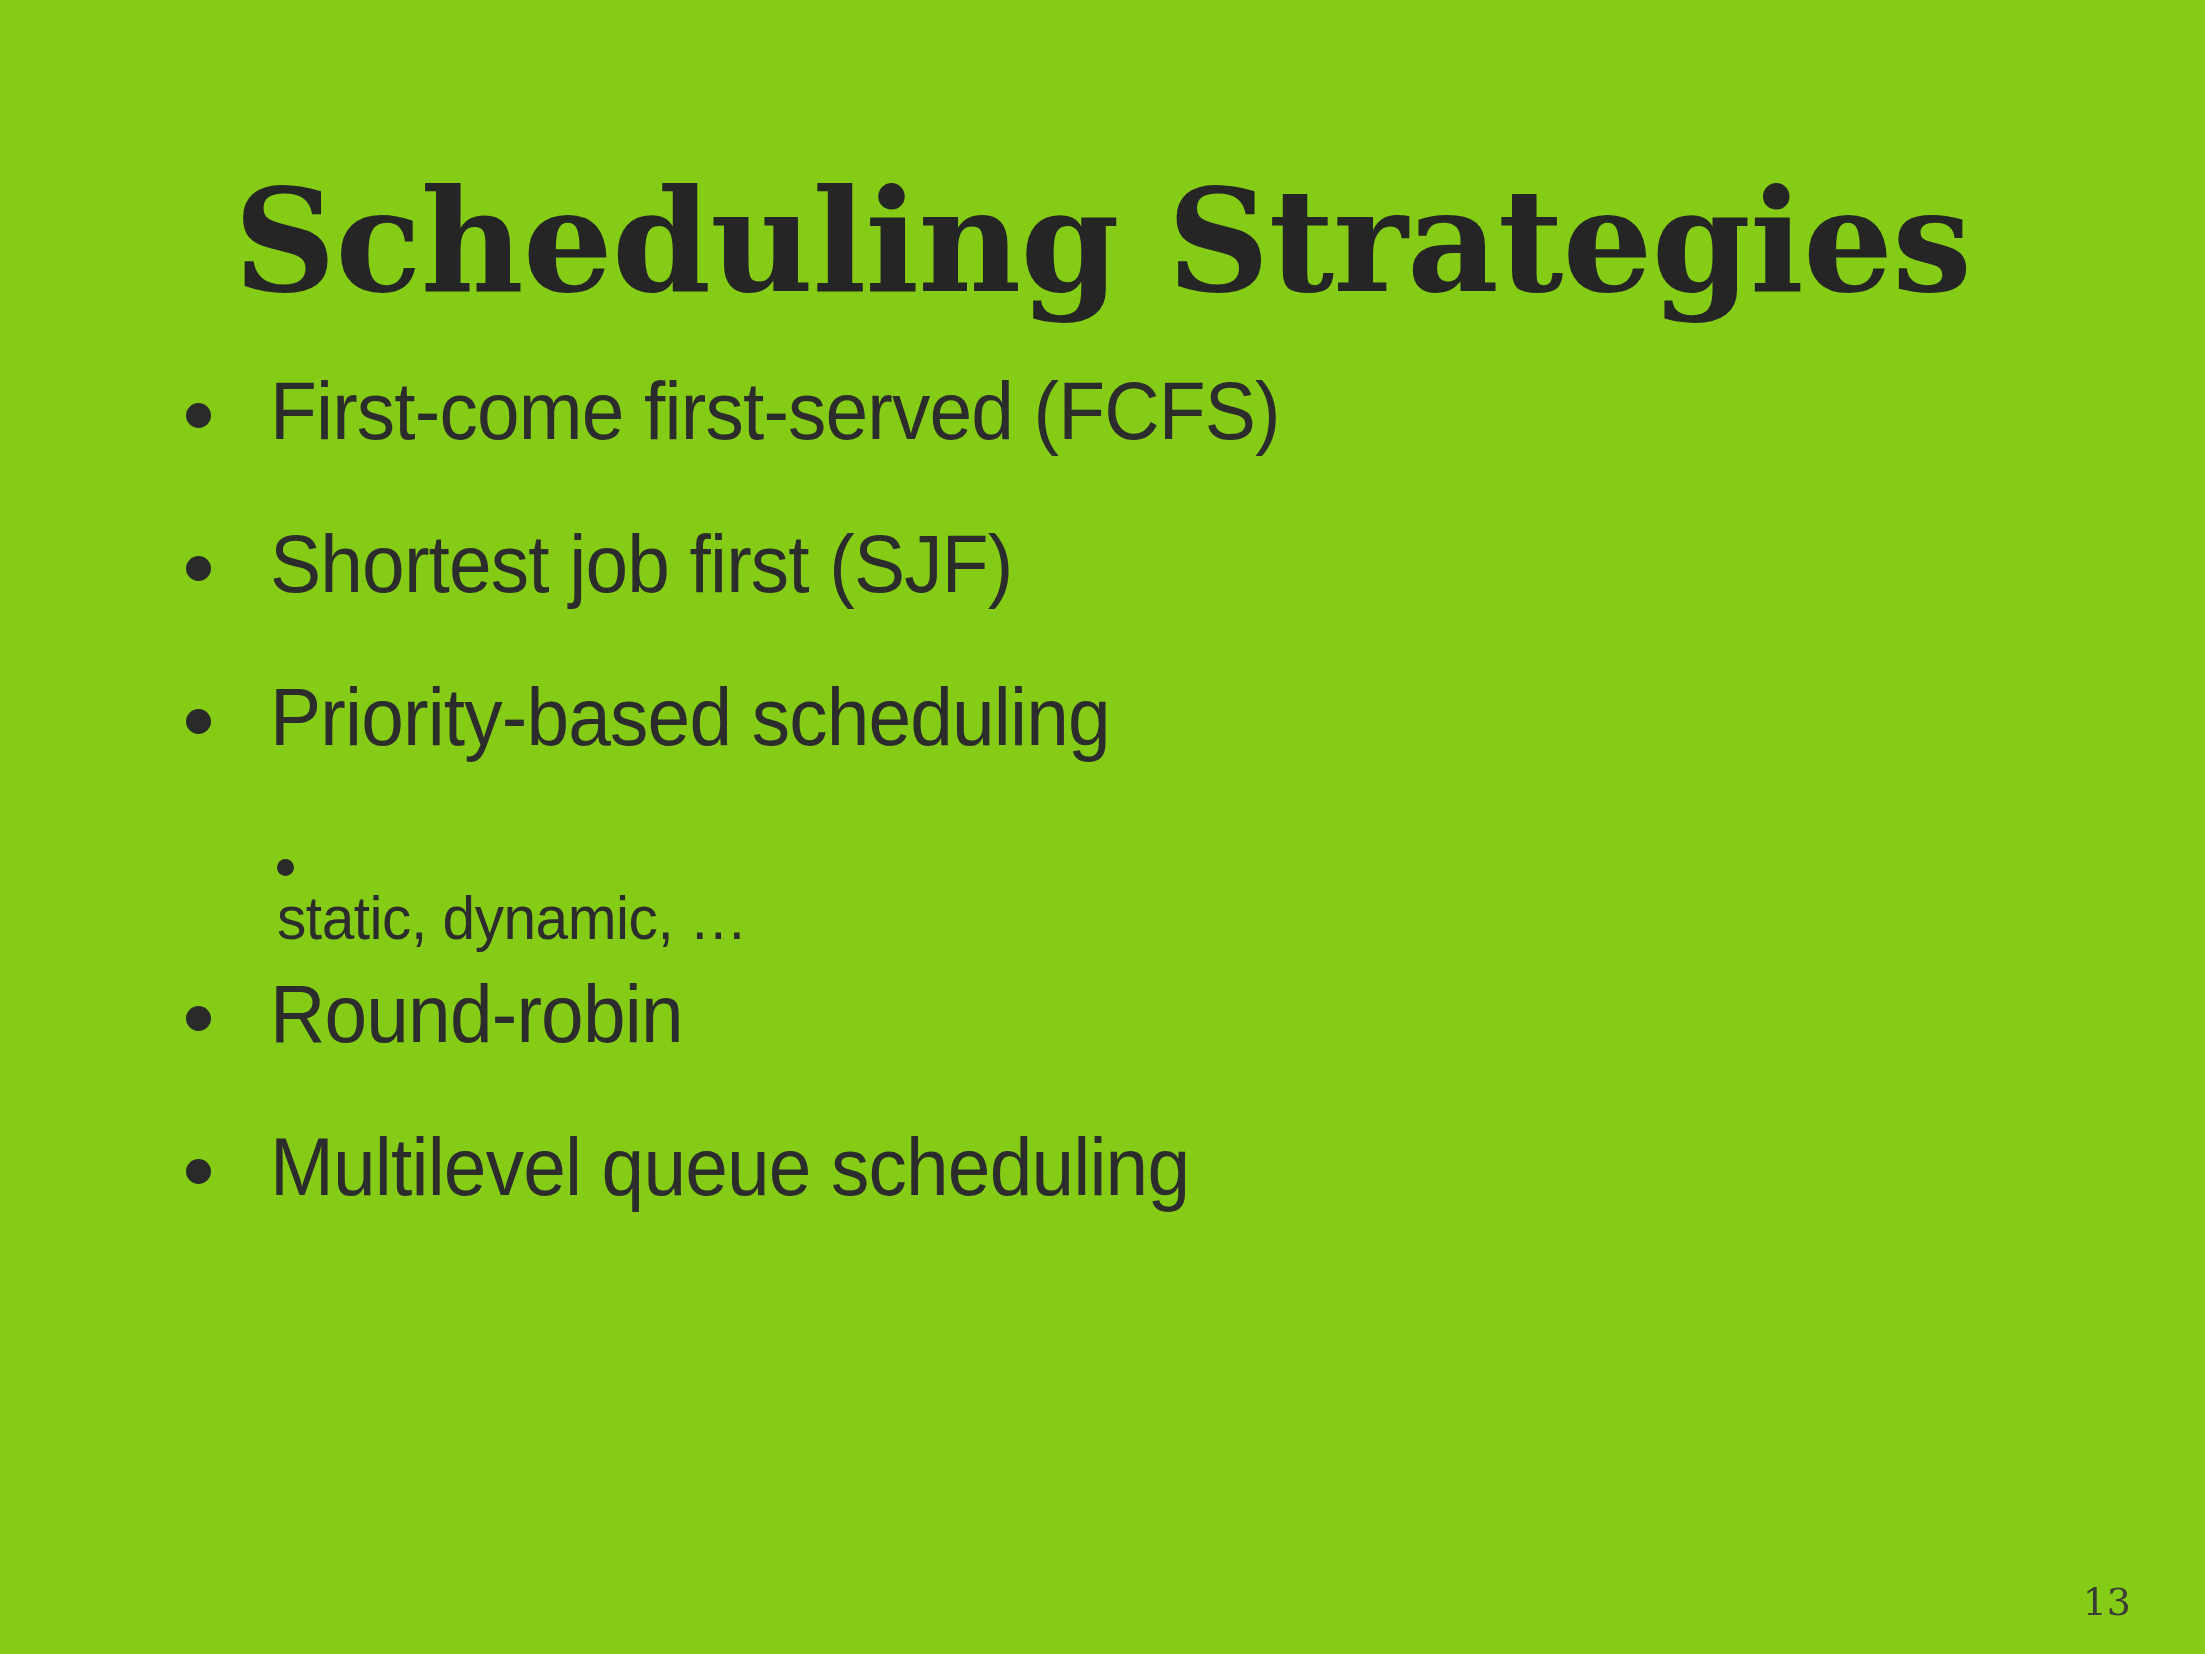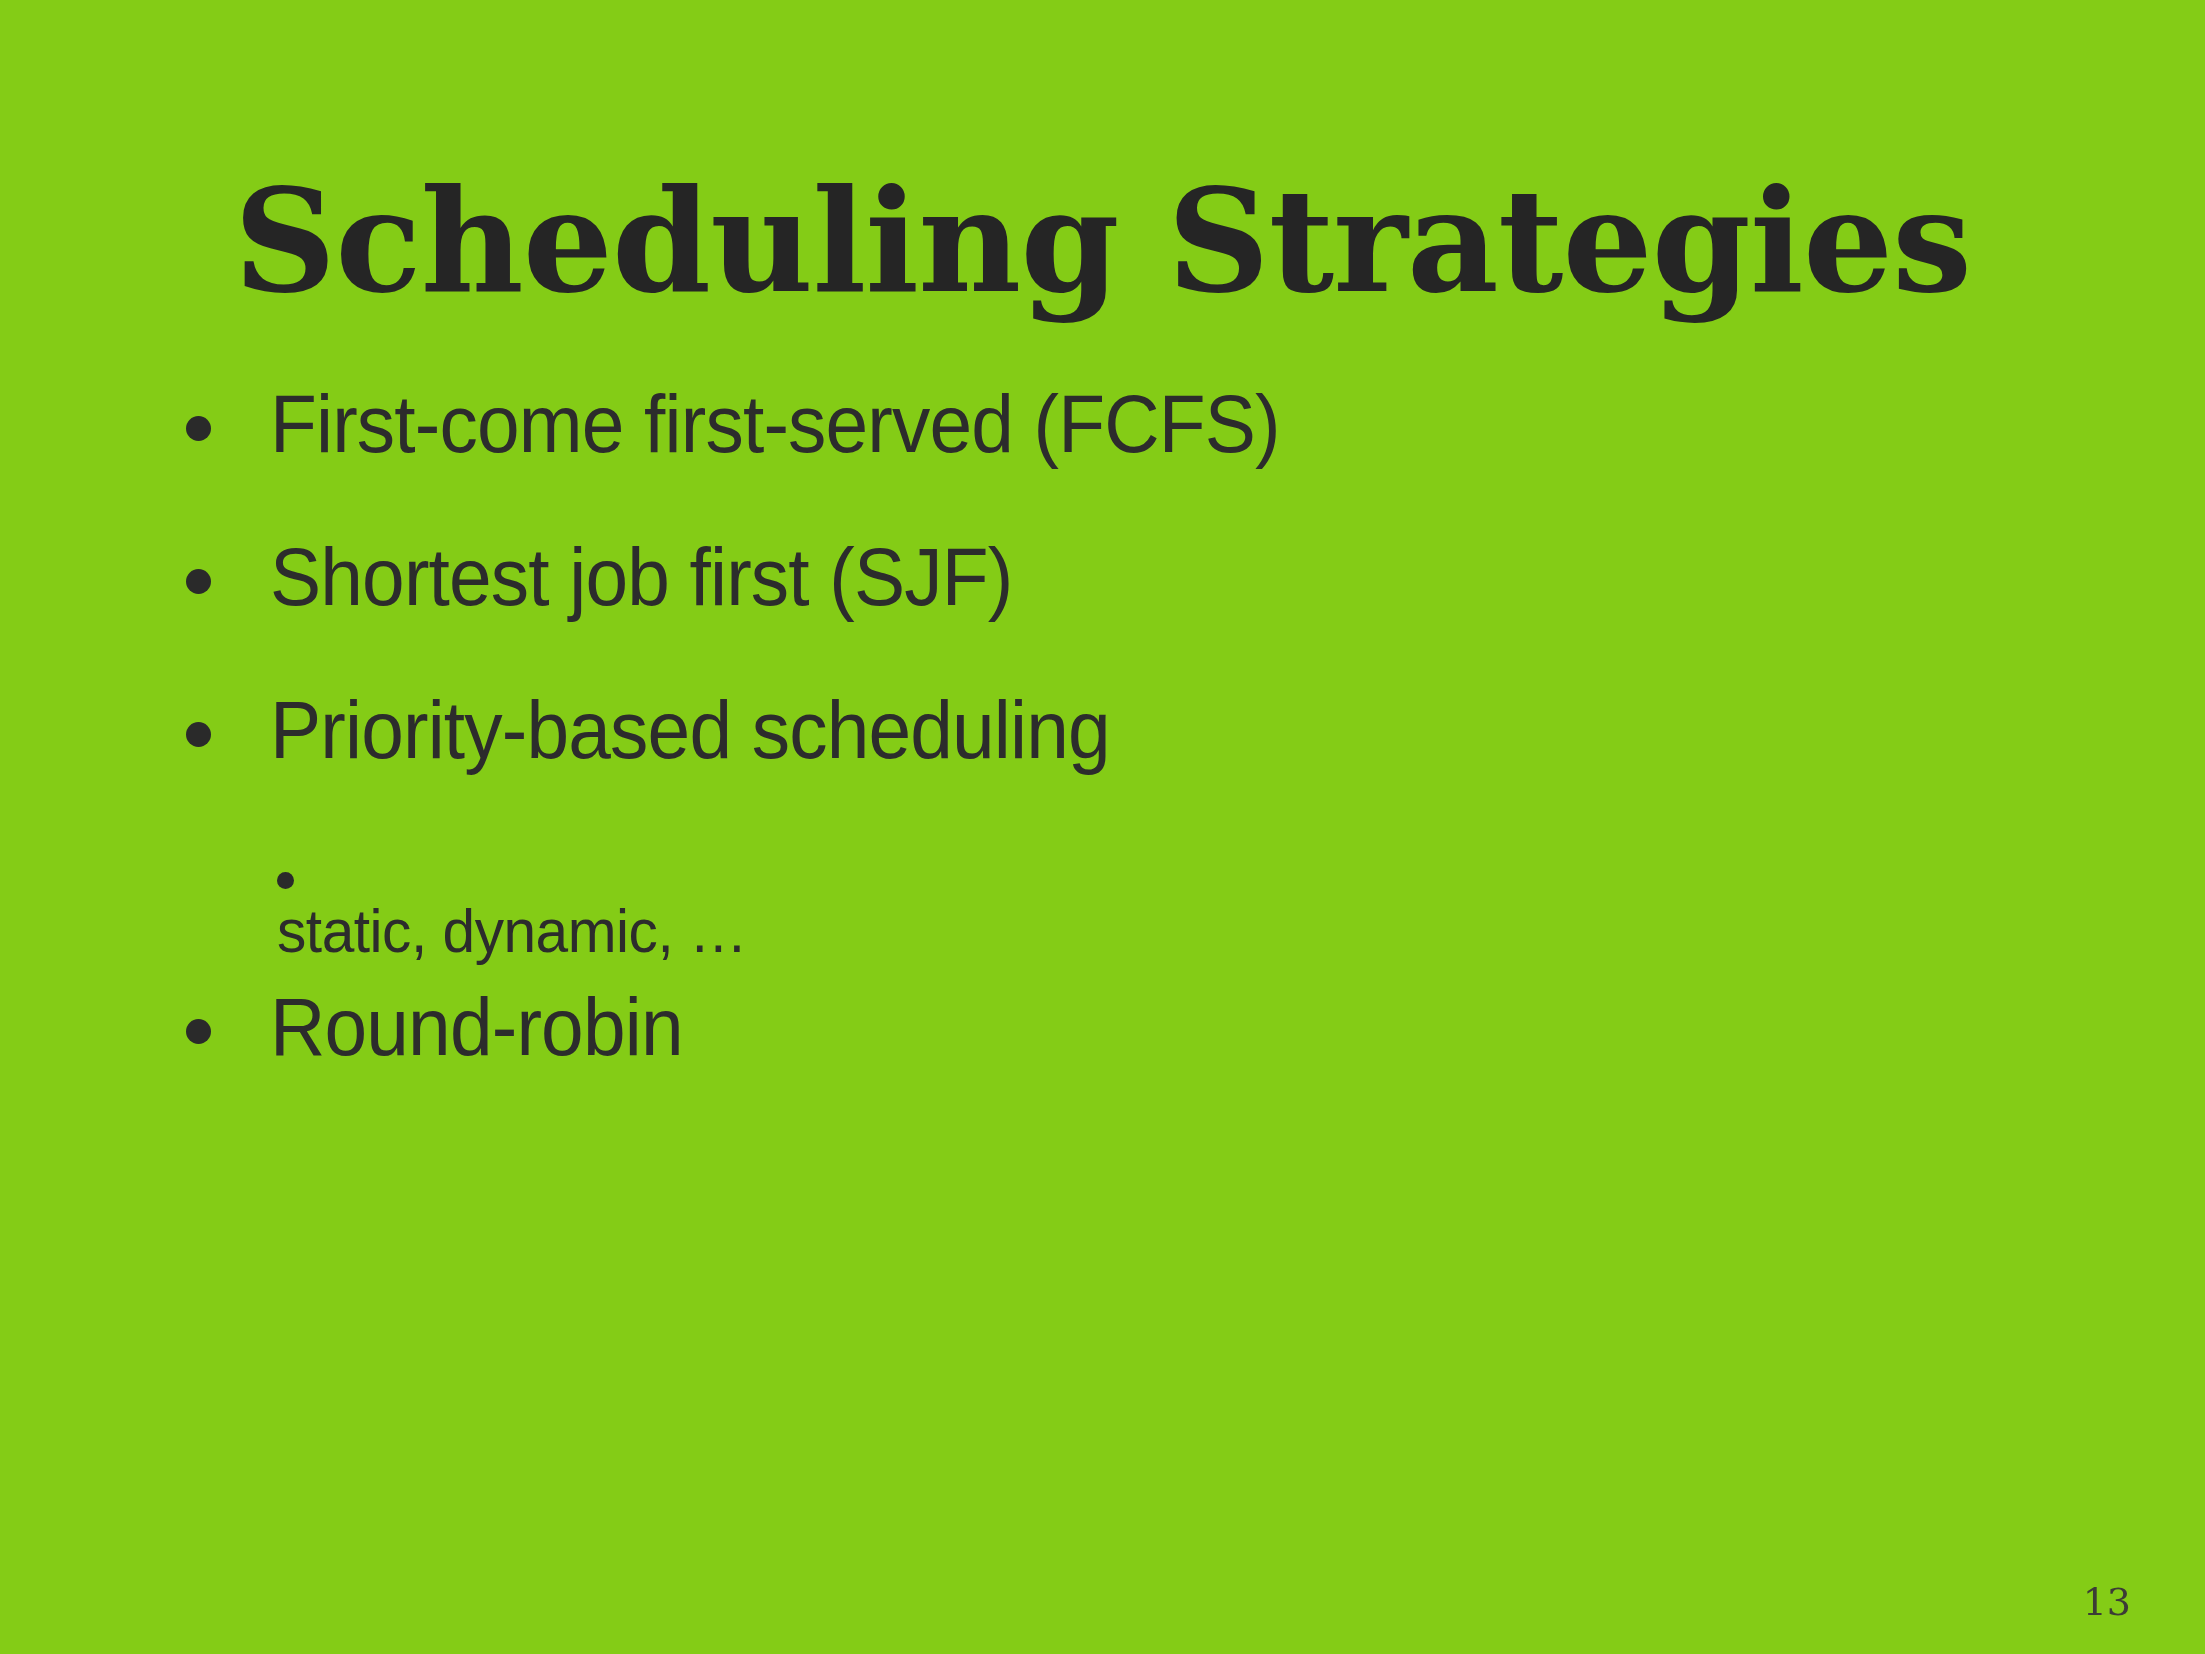--- a/index.html
+++ b/index.html
@@ -35,21 +35,20 @@
     transform: scaleX(0.99);
     transform-origin: 50% 50%;
   }
 
   
   .body-list {
     position: absolute;
     left: 186px;
     top: 358px;
     width: 1876px;
-    margin-top: 13px;
   }
 
   .bullet-row {
     display: flex;
     align-items: flex-start;
     position: relative;
   }
 
   
   .bullet-row.lvl1 {
@@ -142,20 +141,24 @@
     <div class="bullet-row lvl2">
       <span class="bullet-mark"></span>
       <span class="bullet-text">static, dynamic, …</span>
     </div>
 
     <div class="bullet-row lvl1">
       <span class="bullet-mark"></span>
       <span class="bullet-text">Round-robin</span>
     </div>
 
+    <div class="bullet-row lvl1">
+      <span class="bullet-mark"></span>
+      <span class="bullet-text">Multilevel queue scheduling</span>
+    </div>
 
 
   </div>
 
   <div class="page-number">13</div>
 
 </div>
 
 
 </body></html>

